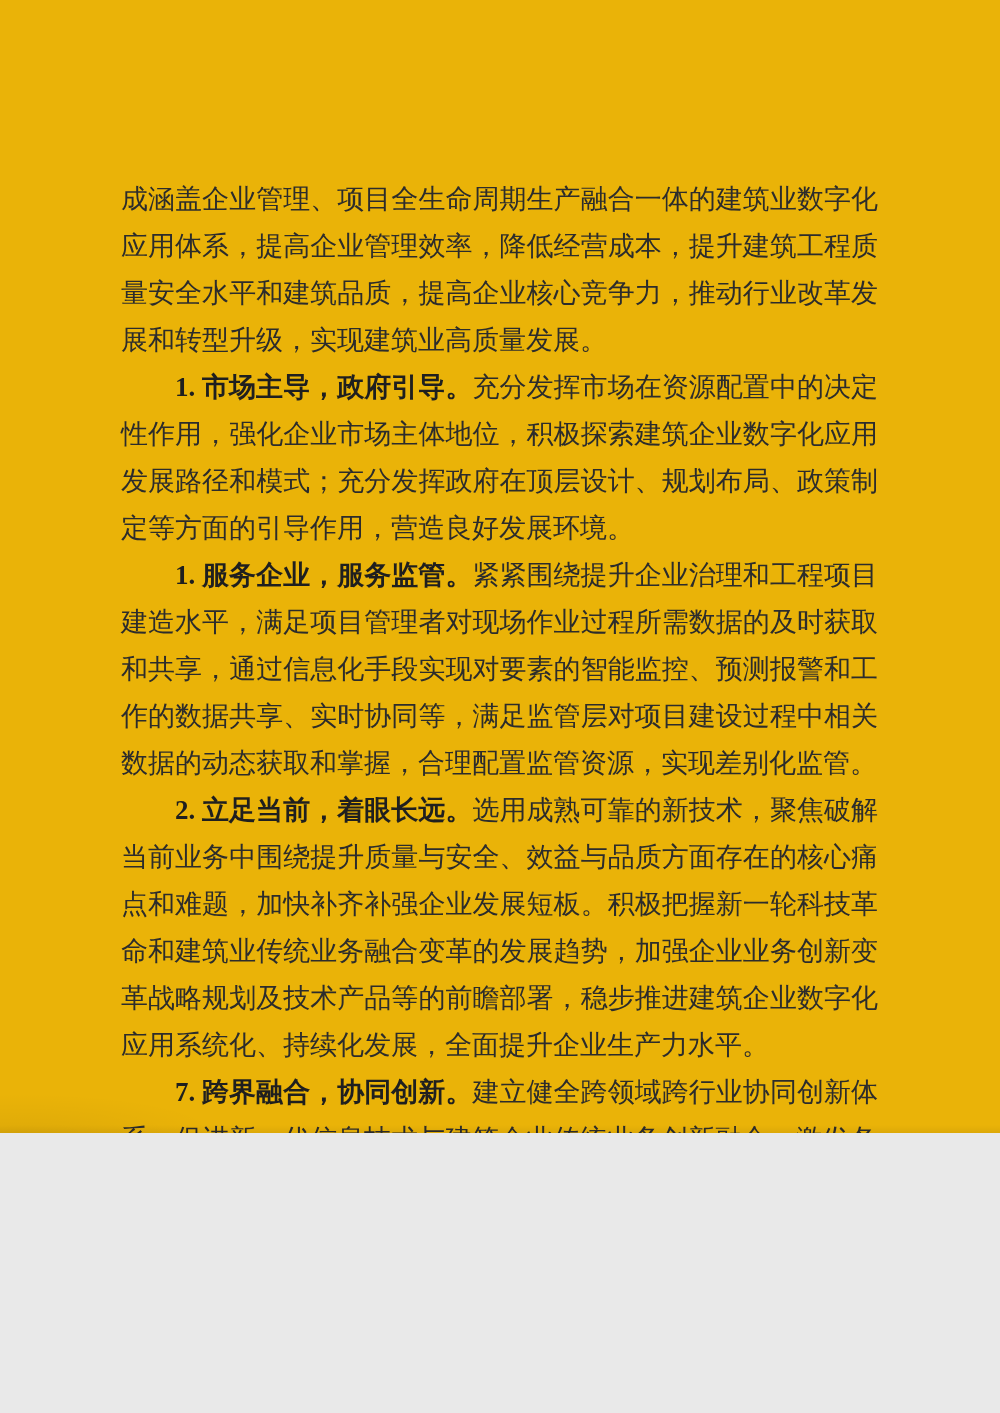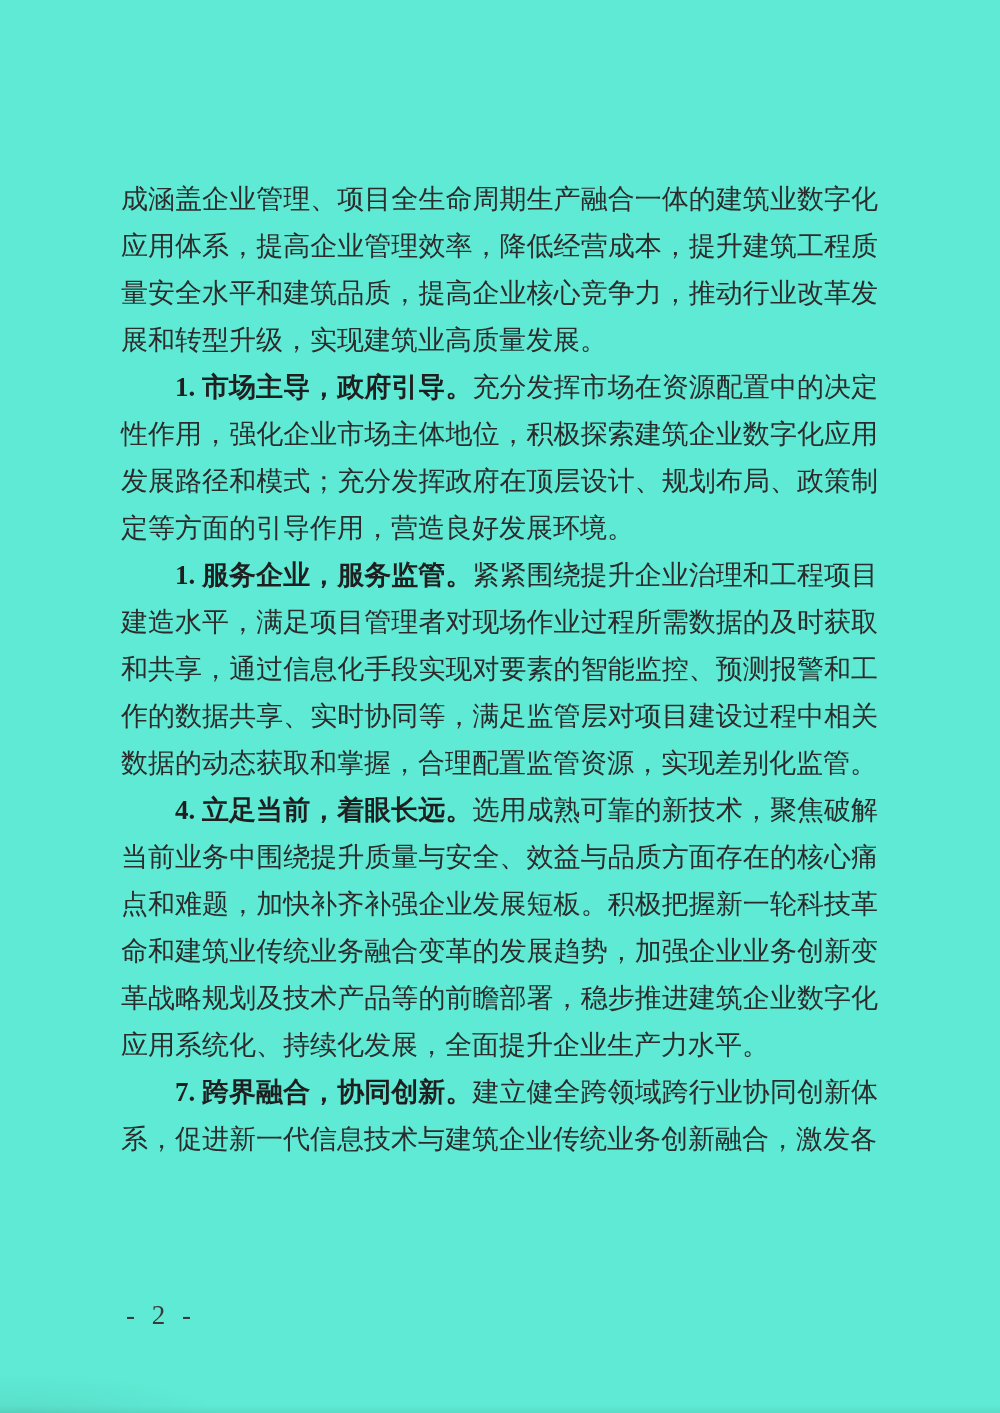--- a/index.html
+++ b/index.html
@@ -3,23 +3,23 @@
 <meta charset="utf-8">
 <style>
   html, body {
     margin: 0;
     padding: 0;
     background: #e9e9e9;
   }
   .page {
     position: relative;
     width: 1000px;
-    height: 1413px;
+    height: 1133px;
     margin: 0 auto;
-    background: #5eead4;
+    background: #eab308;
     overflow: hidden;
     font-family: "Liberation Serif", "DejaVu Serif", serif;
     color: #262626;
   }
   .content {
     position: absolute;
     left: 121px;
     top: 176px;
     width: 757px;
   }
@@ -91,21 +91,21 @@
 
     <p class="para indent2">
       <span class="lead">1. 市场主导，政府引导。</span><span class="body-text">充分发挥市场在资源配置中的决定性作用，强化企业市场主体地位，积极探索建筑企业数字化应用发展路径和模式；充分发挥政府在顶层设计、规划布局、政策制定等方面的引导作用，营造良好发展环境。</span>
     </p>
 
     <p class="para indent2">
       <span class="lead">1. 服务企业，服务监管。</span><span class="body-text">紧紧围绕提升企业治理和工程项目建造水平，满足项目管理者对现场作业过程所需数据的及时获取和共享，通过信息化手段实现对要素的智能监控、预测报警和工作的数据共享、实时协同等，满足监管层对项目建设过程中相关数据的动态获取和掌握，合理配置监管资源，实现差别化监管。</span>
     </p>
 
     <p class="para indent2">
-      <span class="lead">4. 立足当前，着眼长远。</span><span class="body-text">选用成熟可靠的新技术，聚焦破解当前业务中围绕提升质量与安全、效益与品质方面存在的核心痛点和难题，加快补齐补强企业发展短板。积极把握新一轮科技革命和建筑业传统业务融合变革的发展趋势，加强企业业务创新变革战略规划及技术产品等的前瞻部署，稳步推进建筑企业数字化应用系统化、持续化发展，全面提升企业生产力水平。</span>
+      <span class="lead">2. 立足当前，着眼长远。</span><span class="body-text">选用成熟可靠的新技术，聚焦破解当前业务中围绕提升质量与安全、效益与品质方面存在的核心痛点和难题，加快补齐补强企业发展短板。积极把握新一轮科技革命和建筑业传统业务融合变革的发展趋势，加强企业业务创新变革战略规划及技术产品等的前瞻部署，稳步推进建筑企业数字化应用系统化、持续化发展，全面提升企业生产力水平。</span>
     </p>
 
     <p class="para indent2">
       <span class="lead">7. 跨界融合，协同创新。</span><span class="body-text">建立健全跨领域跨行业协同创新体系，促进新一代信息技术与建筑企业传统业务创新融合，激发各</span>
     </p>
 
   </div>
 
   <div class="page-number">- 2 -</div>
 

